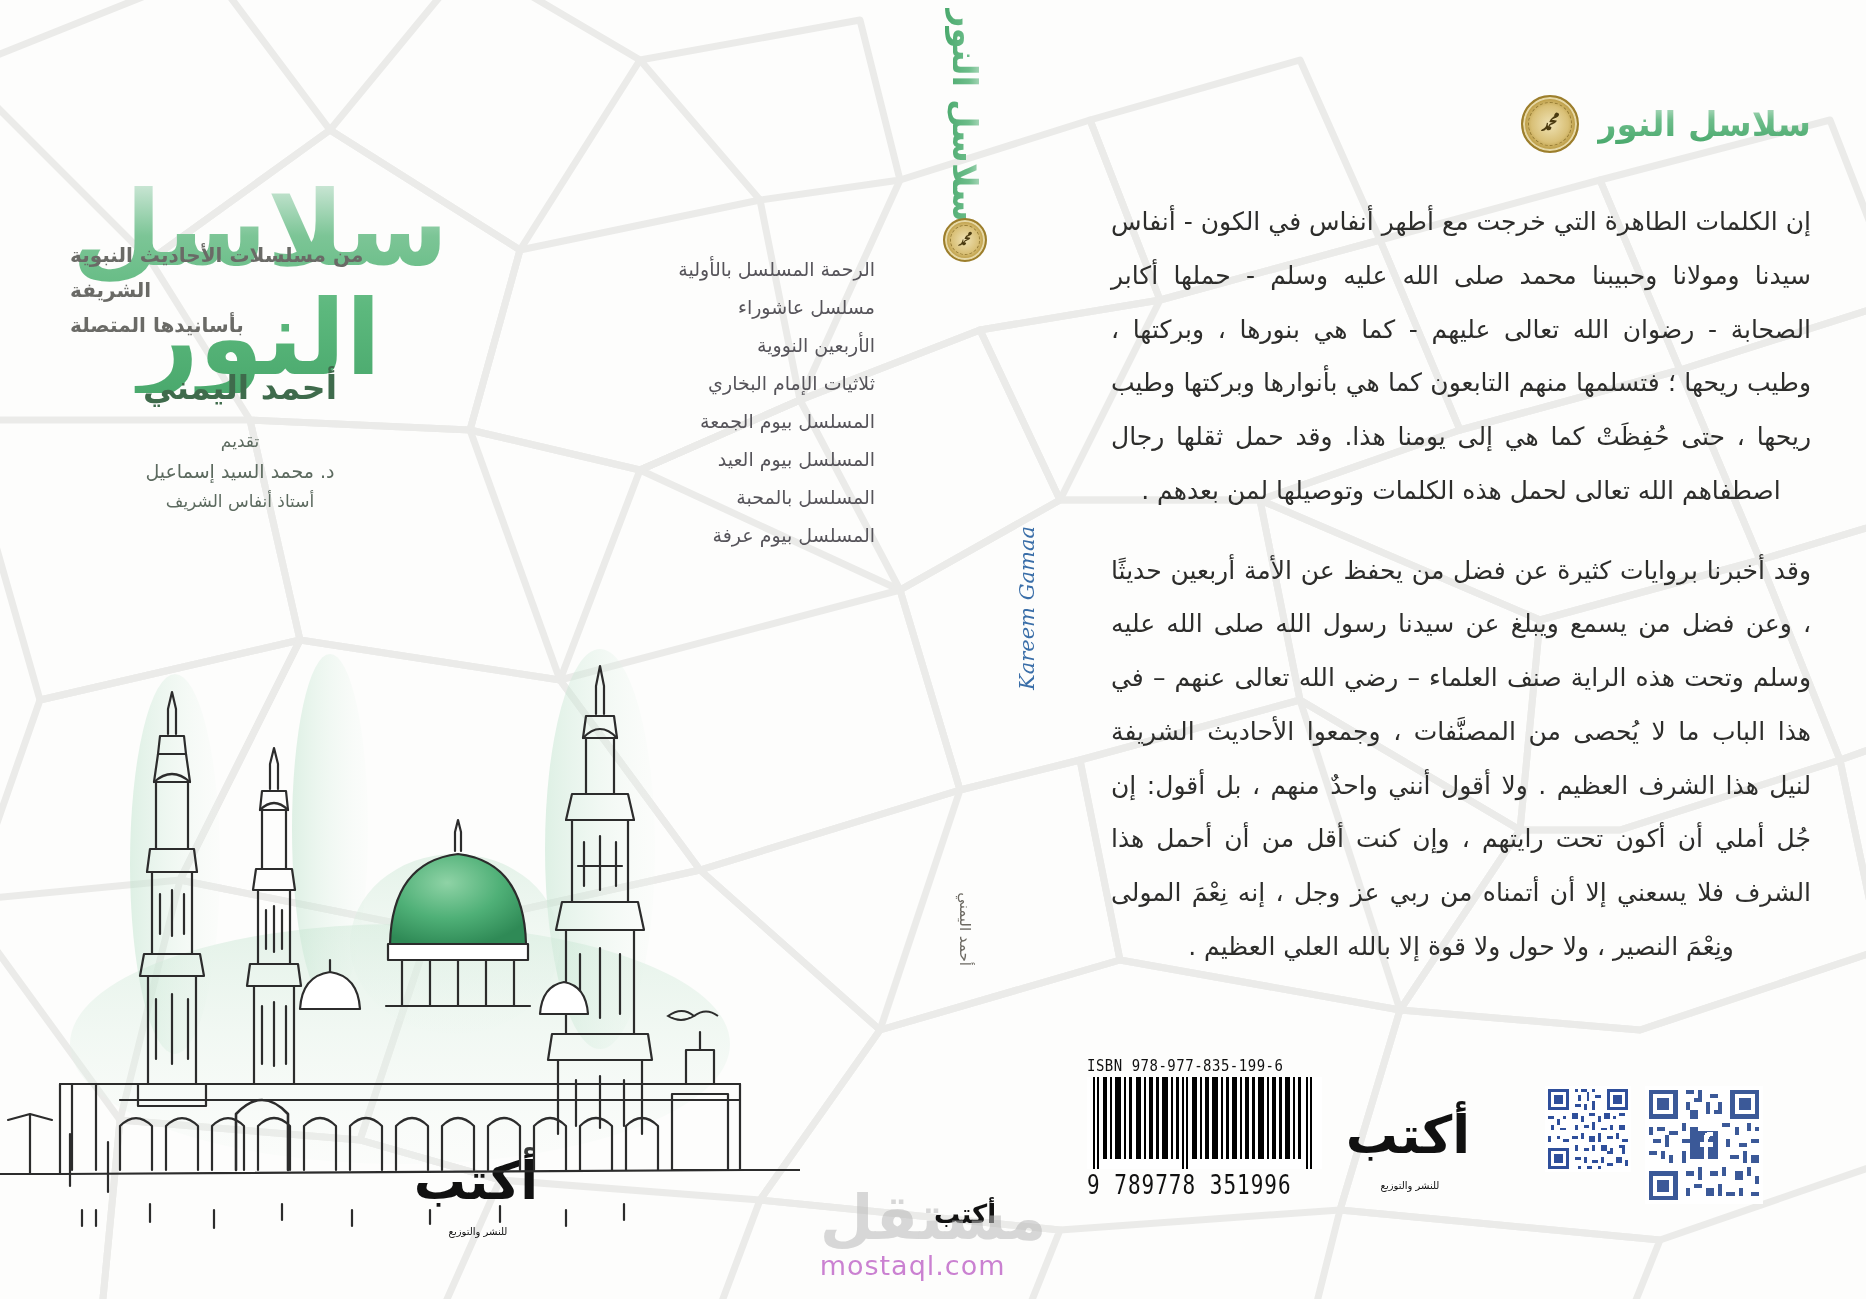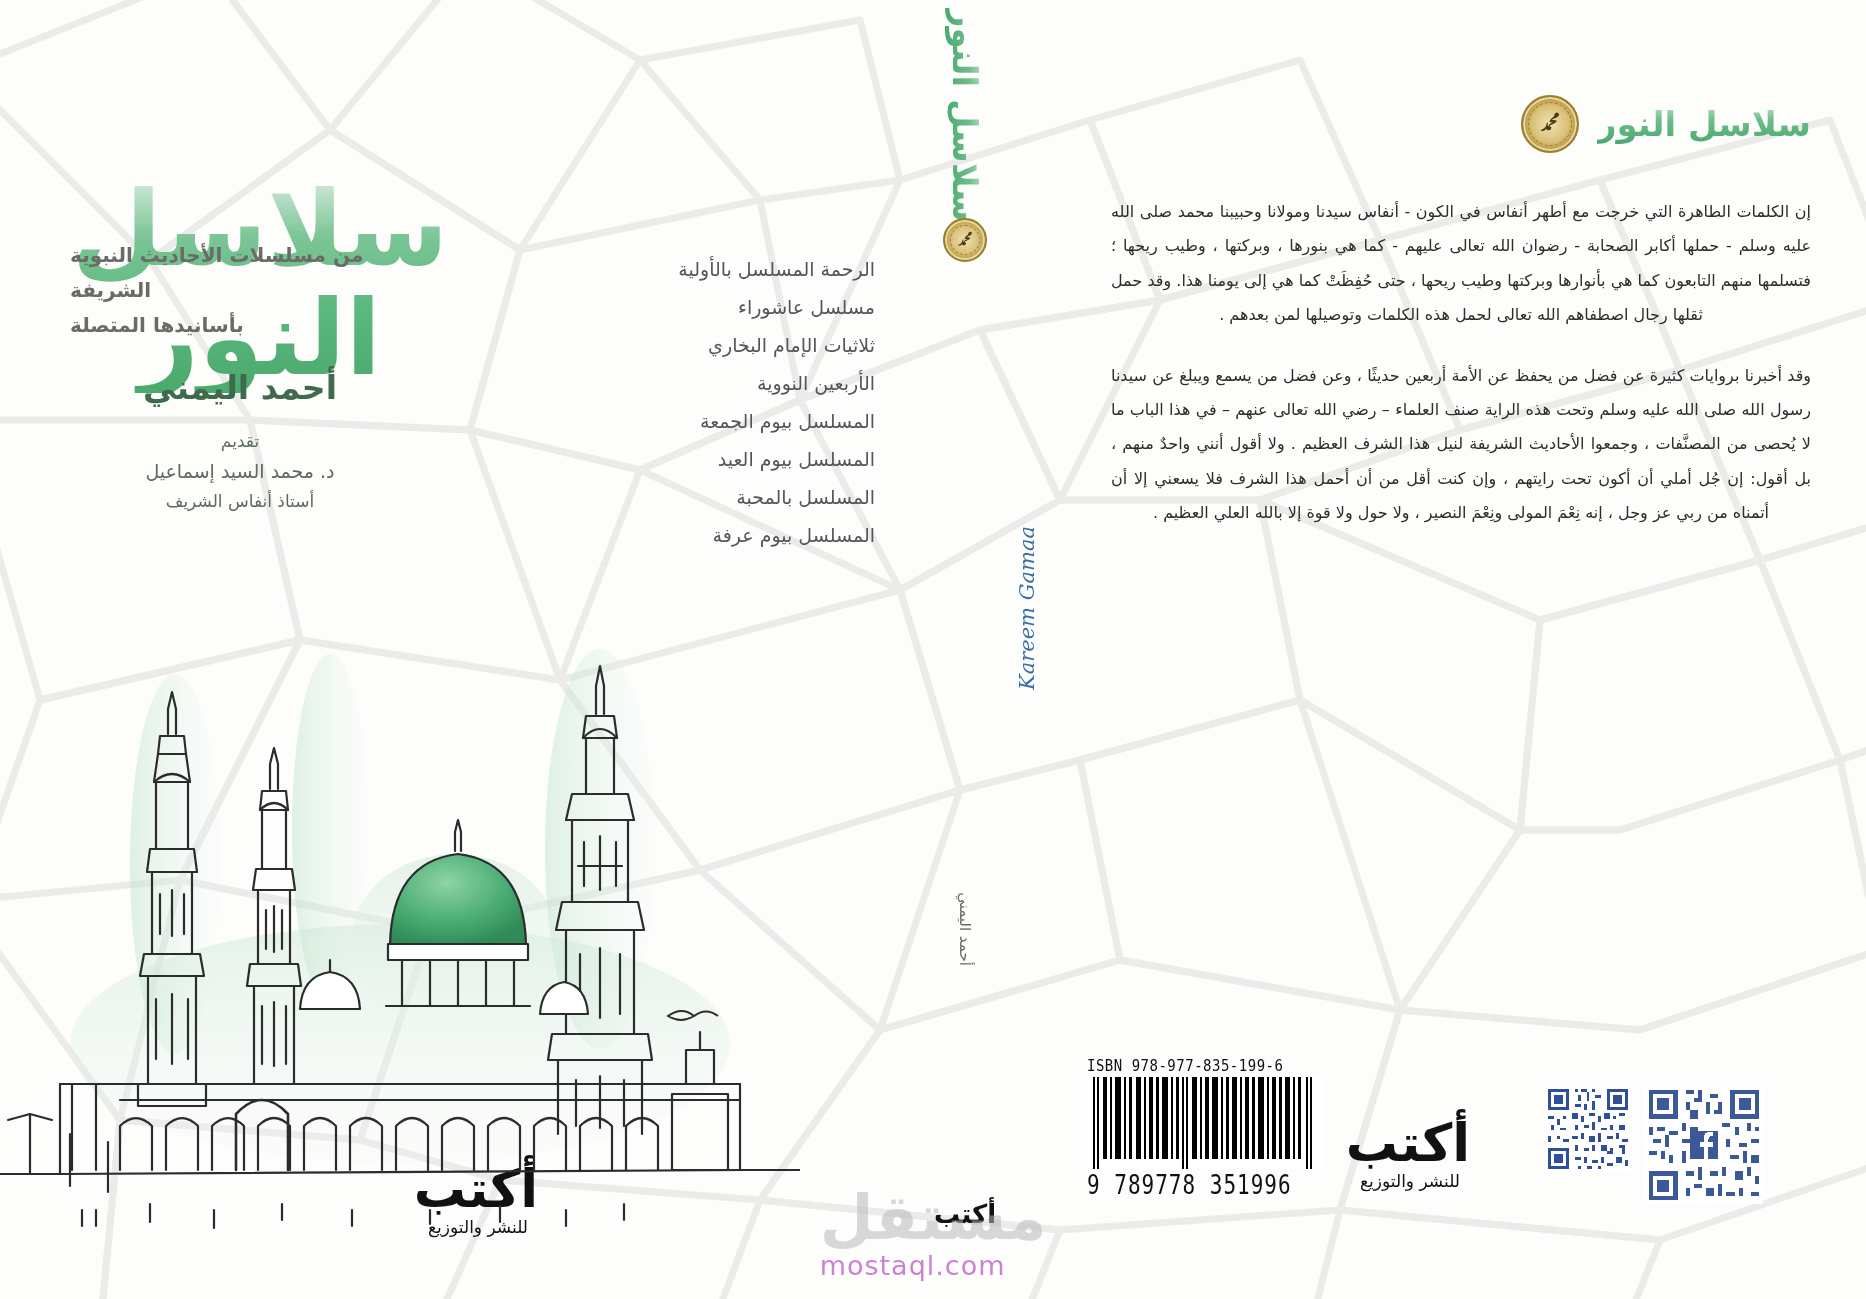--- a/index.html
+++ b/index.html
@@ -92,21 +92,21 @@
   
   .publisher-logo{
     position:absolute;
     width:120px;text-align:center;
   }
   .publisher-logo .mark{
     font-size:52px;line-height:1;color:#111;font-weight:bold;
     font-family:"DejaVu Sans","Liberation Sans",sans-serif;
   }
   .publisher-logo .tagline{
-    font-size:17px;color:#111;margin-top:2px;letter-spacing:0px;
+    font-size:10px;color:#111;margin-top:19px;letter-spacing:0px;
   }
   #front-publisher-logo{left:418px;bottom:62px;}
 
   
   #spine{position:absolute;left:905px;top:0;width:120px;height:1299px;z-index:4;}
   #spine-title{
     position:absolute;left:50%;top:95px;
     transform:translateX(-50%) rotate(90deg);
     transform-origin:center center;
     white-space:nowrap;
@@ -164,21 +164,21 @@
   .seal.small{width:40px;height:40px;}
   .seal.small span{font-size:13px;}
 
   #back-text{
     position:absolute;right:55px;top:195px;width:700px;
     direction:rtl;text-align:justify;
     color:#2d2d2b;
   }
   #back-text p{
     margin:0 0 26px 0;
-    font-size:16px;
+    font-size:25px;
     line-height:2.15;
     text-align:justify;
     text-align-last:center;
   }
 
   
   #isbn-block{position:absolute;left:62px;bottom:105px;width:240px;}
   #isbn-text{
     font-family:"DejaVu Sans Mono","Liberation Mono",monospace;
     font-size:14px;letter-spacing:0.5px;color:#111;margin-bottom:3px;
@@ -282,22 +282,22 @@
 
     <div id="foreword-block" class="rtl">
       <div id="foreword-label">تقديم</div>
       <div id="foreword-person">د. محمد السيد إسماعيل</div>
       <div id="foreword-role">أستاذ أنفاس الشريف</div>
     </div>
 
     <div id="contents-list">
       <div class="toc-item">الرحمة المسلسل بالأولية</div>
       <div class="toc-item">مسلسل عاشوراء</div>
+      <div class="toc-item">الأربعين النووية</div>
       <div class="toc-item">ثلاثيات الإمام البخاري</div>
-      <div class="toc-item">الأربعين النووية</div>
       <div class="toc-item">المسلسل بيوم الجمعة</div>
       <div class="toc-item">المسلسل بيوم العيد</div>
       <div class="toc-item">المسلسل بالمحبة</div>
       <div class="toc-item">المسلسل بيوم عرفة</div>
     </div>
 
     <svg id="mosque-illustration" viewBox="0 0 800 640">
       <defs>
         <radialGradient id="domeGrad" cx="42%" cy="32%" r="72%">
           <stop offset="0%" stop-color="#8fd3a6"></stop>

